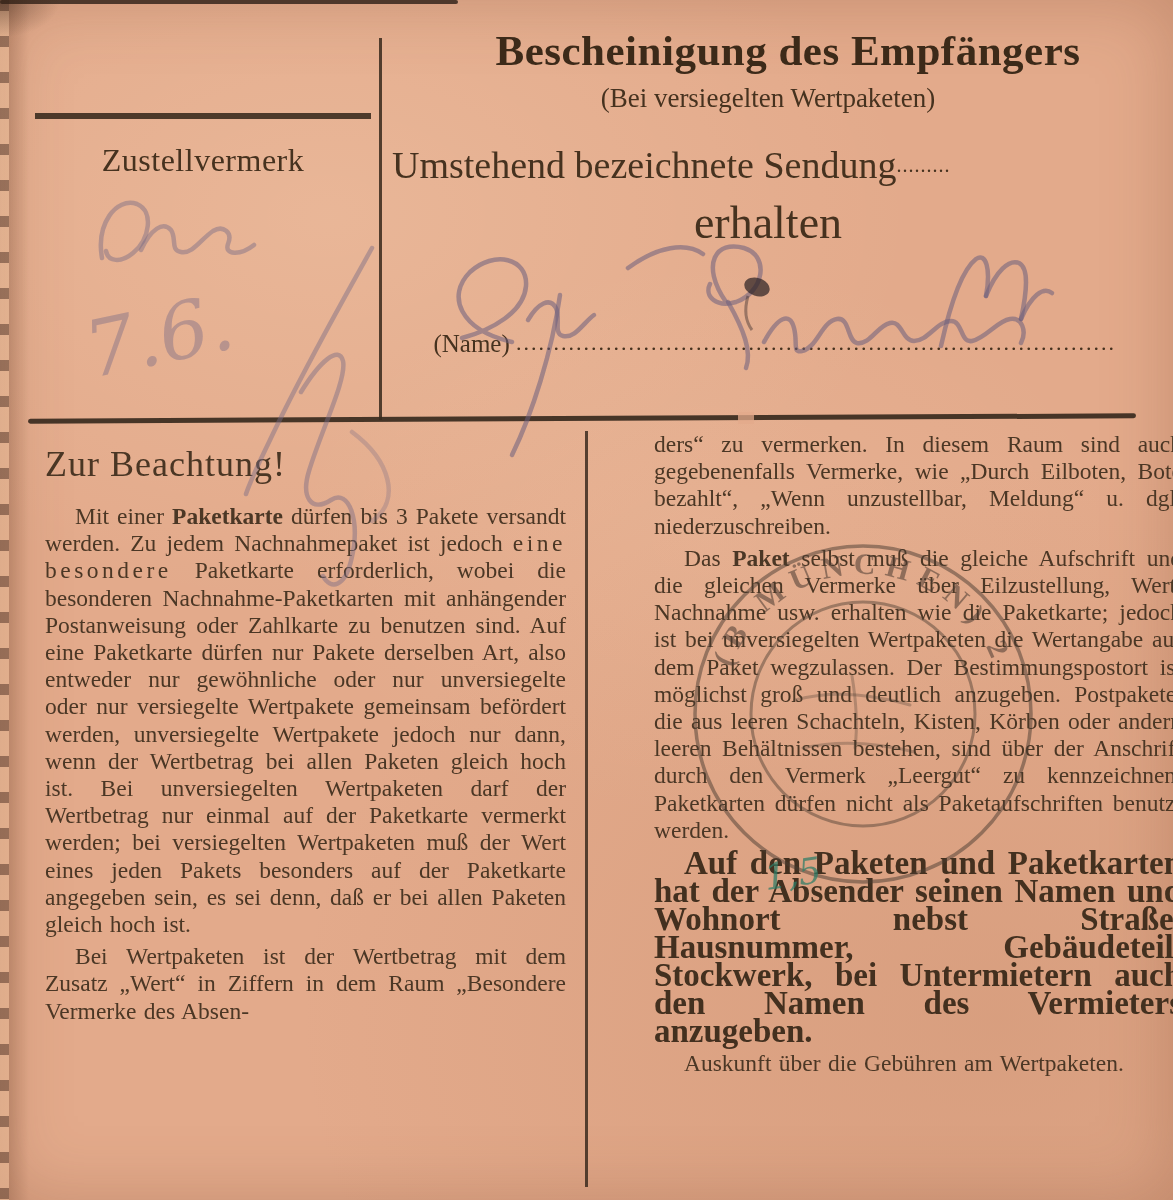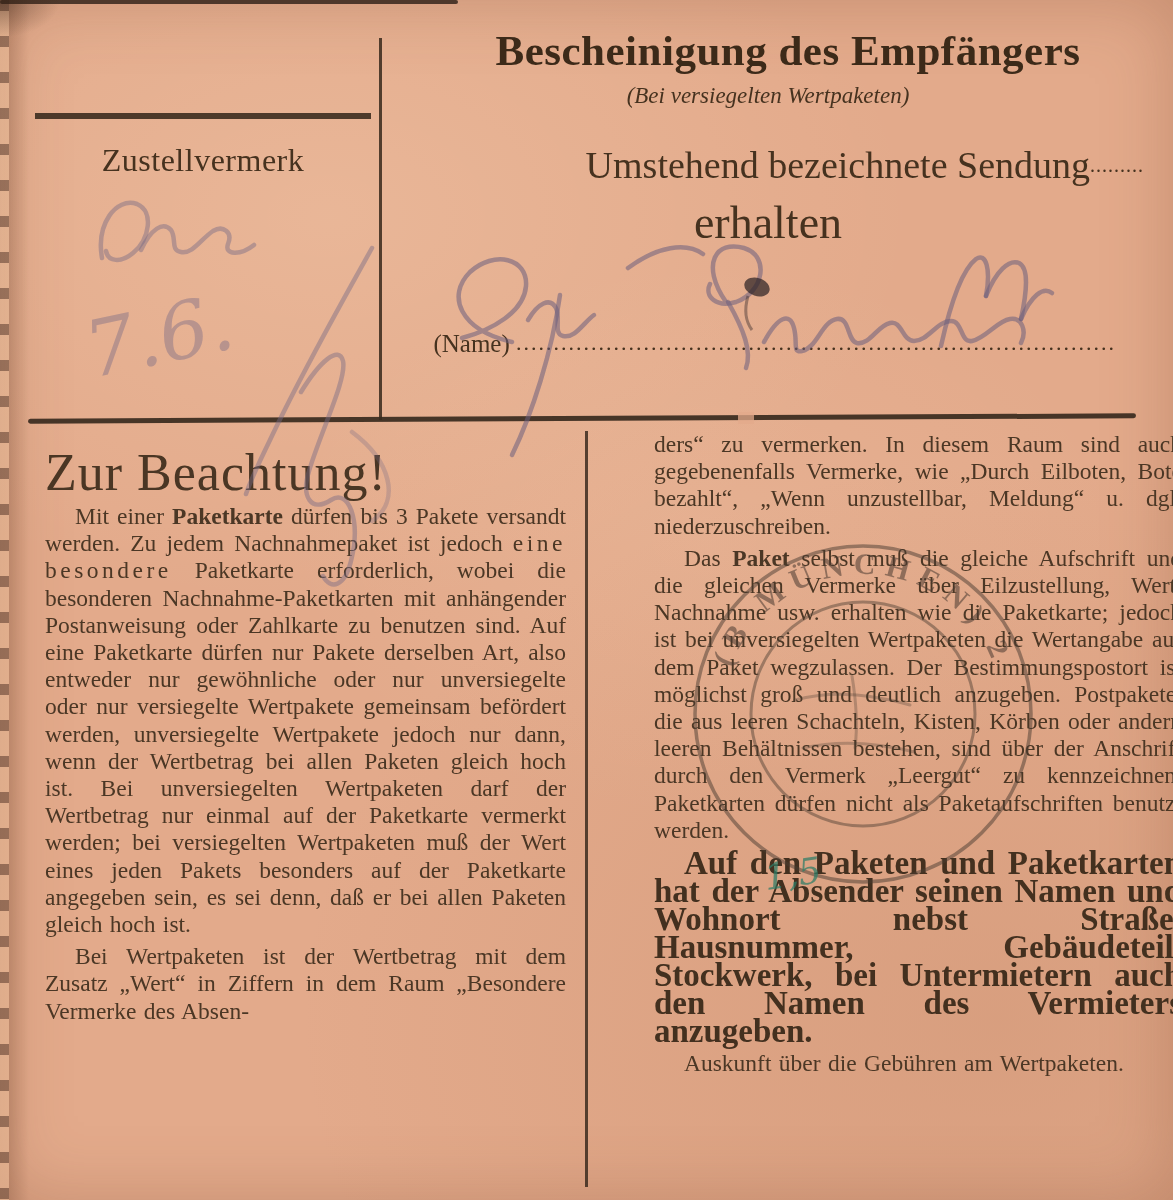--- a/index.html
+++ b/index.html
@@ -29,28 +29,28 @@
   .rule-entry  { left:35px; top:113px; width:336px; height:6px; background:#3c2c1f; opacity:.9; }
   .hrule { left:28px; top:416px; width:1108px; height:5px; background:#382a1e; opacity:.92;
     transform:rotate(-0.28deg); border-radius:3px; }
   .hrule-gap { left:738px; top:412px; width:16px; height:12px; background:rgba(227,170,139,0.75); transform:rotate(-0.28deg); }
   .vdiv-cols { left:585px; top:431px; width:3px; height:756px; background:#3c2c1f; opacity:.85; }
   
   .entry-line { left:35px; top:78px; width:340px; font-size:30px; letter-spacing:0.5px; white-space:nowrap; overflow:hidden; }
   .entry-dots { font-size:26px; letter-spacing:1px; vertical-align:2px; }
   .zustell { left:35px; top:142px; width:336px; text-align:center; font-size:32px; letter-spacing:0.5px; }
   .title { left:412px; top:26px; width:752px; text-align:center; font-size:43px; font-weight:700; letter-spacing:0.5px; color:#3c2a19; }
-  .subtitle { left:392px; top:83px; width:752px; text-align:center; font-size:23px;font-style:italic; }
-  .recv1 { left:392px; top:143px; width:752px; text-align:right; font-size:38px; white-space:nowrap; }
+  .subtitle { left:392px; top:83px; width:752px; text-align:center; font-size:27px; }
+  .recv1 { left:392px; top:143px; width:752px; text-align:left; font-size:38px; white-space:nowrap; }
   .recv-dots { font-size:20px; letter-spacing:1px; vertical-align:6px; }
   .recv2 { left:392px; top:196px; width:752px; text-align:center; font-size:46px; }
   .name-row { left:386px; top:330px; width:730px; white-space:nowrap; overflow:hidden; font-size:25px;text-align:right; }
   .name-dots { font-size:22px; letter-spacing:2px; vertical-align:2px; }
   
-  .heading-left { left:45px; top:443px; font-size:52px; letter-spacing:1px; color:#4a3624; }
+  .heading-left { left:45px; top:443px; font-size:36px; letter-spacing:1px; color:#4a3624; }
   .col { text-align:justify; font-size:23.5px; line-height:27.2px; color:#4b3725; word-spacing:1.5px; }
   .col p { margin:0 0 5px 0; text-indent:30px; }
   .col p.noindent { text-indent:0; }
   .col-left  { left:45px;  top:503px; width:521px; }
   .col-right { left:610px; top:431px; width:528px;margin-left:44px; }
   .b { font-weight:700; }
   .sperr { letter-spacing:3.5px; }
   .p-bold { font-weight:700; font-size:33px; line-height:28px; color:#43301f; }
   
   svg.overlay { position:absolute; left:0; top:0; pointer-events:none; }

